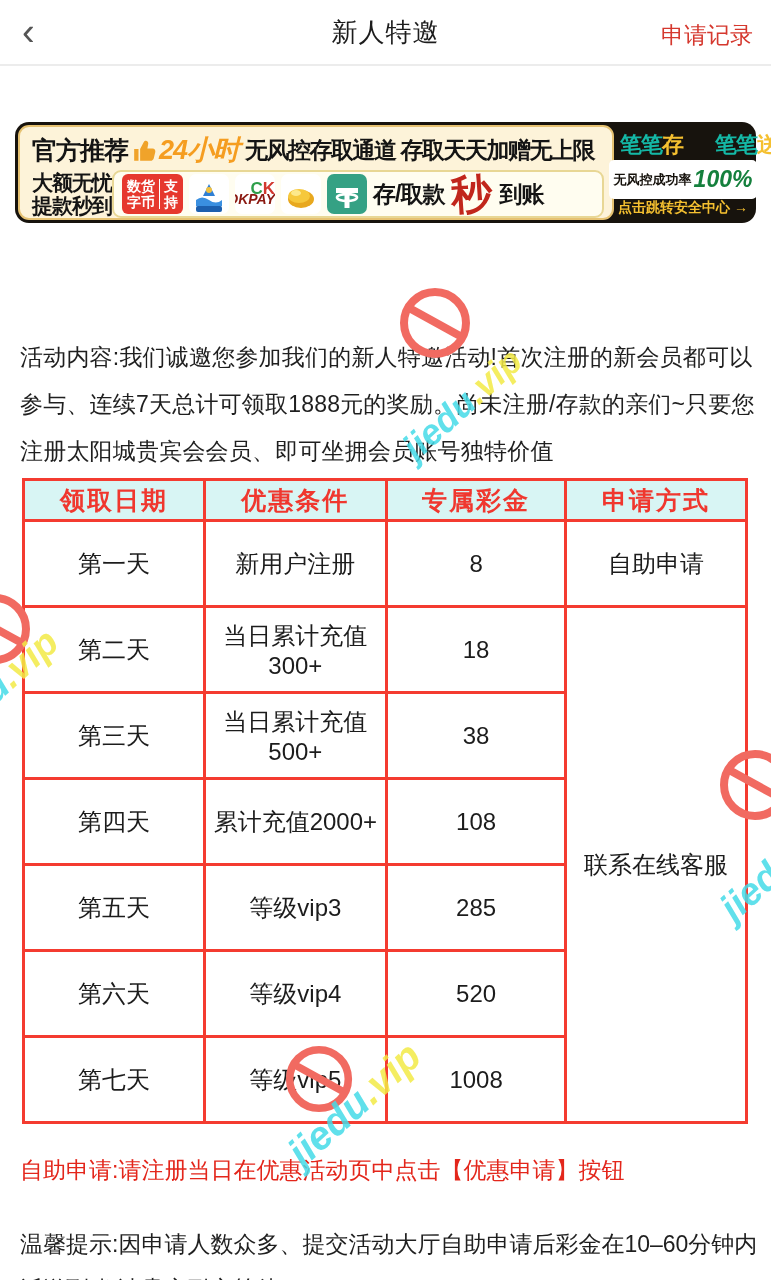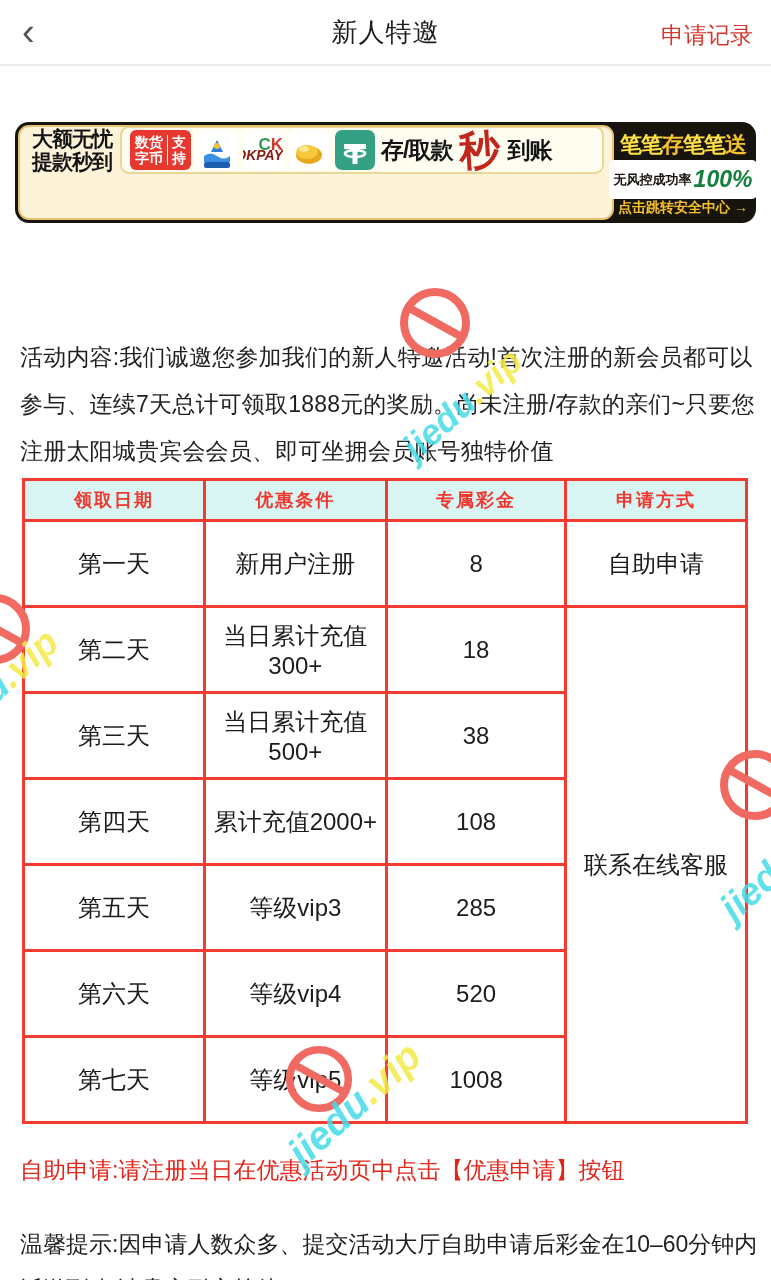--- a/index.html
+++ b/index.html
@@ -17,21 +17,21 @@
   
   .banner { position:absolute; left:15px; top:122px; width:741px; height:101px;
             background:#17130d; border-radius:14px; cursor:pointer; }
   .banner-left { position:absolute; left:3px; top:3px; width:596px; height:95px;
                  background:#fdf3d9; border:2px solid #e6c272; border-radius:11px; overflow:hidden; }
   .b-row1 { display:flex; align-items:center; height:44px; padding:2px 6px 0 12px; white-space:nowrap; }
   .b-badge { font-size:25px; font-weight:900; color:#141414; letter-spacing:-1px; }
   .thumb { width:26px; height:26px; margin:0 1px 0 4px; flex:0 0 auto; }
   .b-hours { font-size:27px; font-weight:900; font-style:italic; color:#f59d20; letter-spacing:-1px; margin-right:6px; }
   .b-headline { font-size:23px; font-weight:900; color:#141414; letter-spacing:-1.5px; }
-  .b-row2 { display:flex; align-items:center; height:51px; padding:0 8px 5px 12px; gap:8px; }
+  .b-row2 { display:flex; align-items:center; height:51px; padding:0 8px 5px 12px; }
   .b-big { font-size:21px; font-weight:900; color:#141414; line-height:23px; letter-spacing:-1px; flex:0 0 auto; }
   .icon-strip { flex:1; height:48px; background:#fffdf0; border:2px solid #e8d795; border-radius:9px;
                 display:flex; align-items:center; gap:6px; padding:2px 8px; white-space:nowrap; }
   .dc-badge { display:flex; align-items:center; background:#e6382e; border-radius:6px; height:40px;
               padding:2px 5px; color:#fff; font-weight:900; font-size:14px; line-height:16px; flex:0 0 auto; }
   .dc-col { display:flex; flex-direction:column; align-items:center; }
   .dc-sep { width:1px; height:30px; background:#ffffff; margin:0 4px; }
   .sq { width:40px; height:40px; border-radius:7px; background:#fff; flex:0 0 auto;
         display:flex; align-items:flex-end; justify-content:center; overflow:hidden; }
   .okpay { flex-direction:column; line-height:11px; }
@@ -39,38 +39,38 @@
   .okpay .ck .c { color:#2d9e49; } .okpay .ck .k { color:#d2382e; }
   .okpay .lbl { font-size:14px; font-weight:900; font-style:italic; color:#8b1a12; letter-spacing:0; }
   .usdt { background:#35a184; }
   .dep { font-size:23px; font-weight:900; color:#141414; letter-spacing:-1px; }
   .miao { font-size:41px; font-weight:900; color:#c1261b; line-height:40px; margin:0 1px;
           transform:rotate(-4deg); font-family:"Liberation Serif","DejaVu Serif",serif; }
   .banner-right { position:absolute; right:0; top:0; width:146px; height:101px;
                   display:flex; flex-direction:column; align-items:center; justify-content:space-between;
                   padding:8px 5px 9px; }
   .br-title { font-size:22px; font-weight:900; letter-spacing:-1px; white-space:nowrap; }
-  .br-title .w { color:#fde047; } .br-title .g { color:#f5c030; }
+  .br-title .w { color:#14b8a6;margin-left:32px; } .br-title .g { color:#f5c030; }
   .br-pill { background:#fff; border-radius:5px; padding:6px 5px; display:flex; align-items:center;
              gap:2px; white-space:nowrap; }
   .br-pill .t { font-size:13px; font-weight:900; color:#15110b; }
   .br-pill .v { font-size:23px; font-weight:700; color:#15803d; font-style:italic; }
   .br-cta { font-size:14px; font-weight:900; color:#f5c030; white-space:nowrap; cursor:pointer; }
 
   
   .intro { position:absolute; left:20px; width:740px; color:#1f1f1f; font-size:23px; }
   .t-target { top:230px; }
   .t-target .red { color:#e02315; font-weight:700; }
   .t-time { top:271px; }
   .t-content { top:334px; line-height:47px; letter-spacing:0.2px; }
 
   
   .promo-table { position:absolute; left:22px; top:478px; width:726px; border-collapse:collapse; }
   .promo-table th, .promo-table td { border:3px solid #f43b30; text-align:center; vertical-align:middle; }
-  .promo-table th { height:41px; background:#d8f5f4; color:#f0372e; font-size:18px; font-weight:700;
+  .promo-table th { height:41px; background:#d8f5f4; color:#f0372e; font-size:25px; font-weight:700;
                     letter-spacing:2px; }
   .promo-table td { height:86px; font-size:24px; color:#1c1c1c; background:#fff; }
 
   
   .f-apply { position:absolute; left:20px; top:1155px; width:740px; font-size:23px; color:#e3261b; }
   .f-tips  { position:absolute; left:20px; top:1222px; width:745px; font-size:23px; color:#1f1f1f;
              line-height:45px; }
 
   
   .wm { position:absolute; pointer-events:none; }
@@ -84,20 +84,28 @@
 <div class="page">
 
   <div class="appbar">
     <span class="back">‹</span>
     <span class="title">新人特邀</span>
     <span class="records">申请记录</span>
   </div>
 
   <div class="banner">
     <div class="banner-left">
+      <div class="b-row1">
+        <span class="b-badge">官方推荐</span>
+        <svg class="thumb" viewBox="0 0 24 24">
+          <path d="M2 11h4v11H2z M7.5 22h9.6c1.5 0 2.7-1 3-2.4l1.4-5.8c.4-1.6-.8-3.2-2.5-3.2h-4.8l.8-4.3C15.3 4.8 14.2 3.4 12.8 3.4c-.8 0-1.5.4-1.9 1.1L7.5 11z" fill="#f0a32a"></path>
+        </svg>
+        <span class="b-hours">24小时</span>
+        <span class="b-headline">无风控存取通道 存取天天加赠无上限</span>
+      </div>
       <div class="b-row2">
         <div class="b-big">
           <div>大额无忧</div>
           <div>提款秒到</div>
         </div>
         <div class="icon-strip">
           <div class="dc-badge">
             <span class="dc-col">
                 <span>数</span>
                 <span>字</span>

